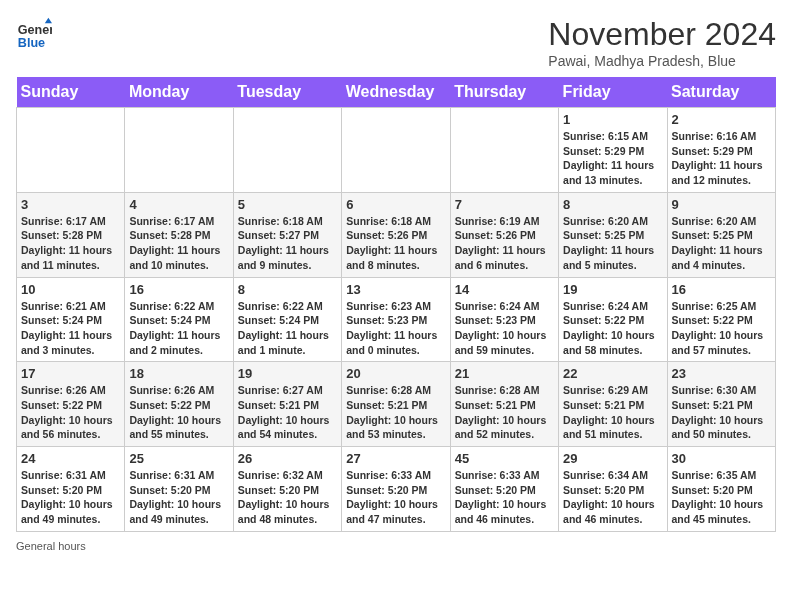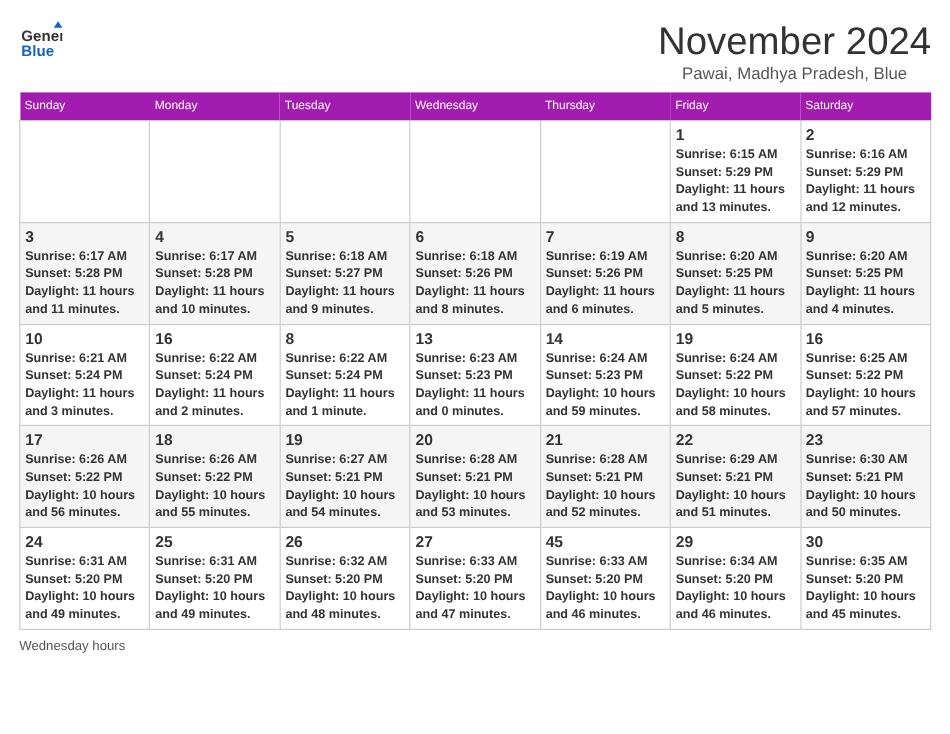--- a/index.html
+++ b/index.html
@@ -19,43 +19,43 @@
     .logo {
       display: flex;
       align-items: center;
       gap: 4px;
     }
     .logo-icon {
       width: 36px;
       height: 36px;
     }
     .title-block {
-      text-align: center;
+      text-align: left;
     }
     .month-title {
       font-size: 32px;
       font-weight: normal;
       color: #333;
     }
     .subtitle {
       font-size: 14px;
       color: #555;
     }
     table {
       width: 100%;
       border-collapse: collapse;
       font-size: 11px;
     }
     thead th {
-      background: #a21caf;
+      background: #8b5cf6;
       color: #fff;
       padding: 6px 4px;
       text-align: left;
-      font-size: 10px;
-      font-weight: normal;
+      font-size: 16px;
+      font-weight: bold;
     }
     tbody tr {
       vertical-align: top;
     }
     tbody td {
       border: 1px solid #ccc;
       padding: 4px;
       height: 80px;
       width: 108px;
       background: #fff;
@@ -246,13 +246,13 @@
           <div class="day-info">Sunrise: 6:34 AM<br>Sunset: 5:20 PM<br>Daylight: 10 hours and 46 minutes.</div>
         </td>
         <td>
           <span class="day-num">30</span>
           <div class="day-info">Sunrise: 6:35 AM<br>Sunset: 5:20 PM<br>Daylight: 10 hours and 45 minutes.</div>
         </td>
       </tr>
     </tbody>
 </table>
 
-<div class="footer">Wednesday hours</div>
+<div class="footer">General hours</div>
 
 </body></html>

